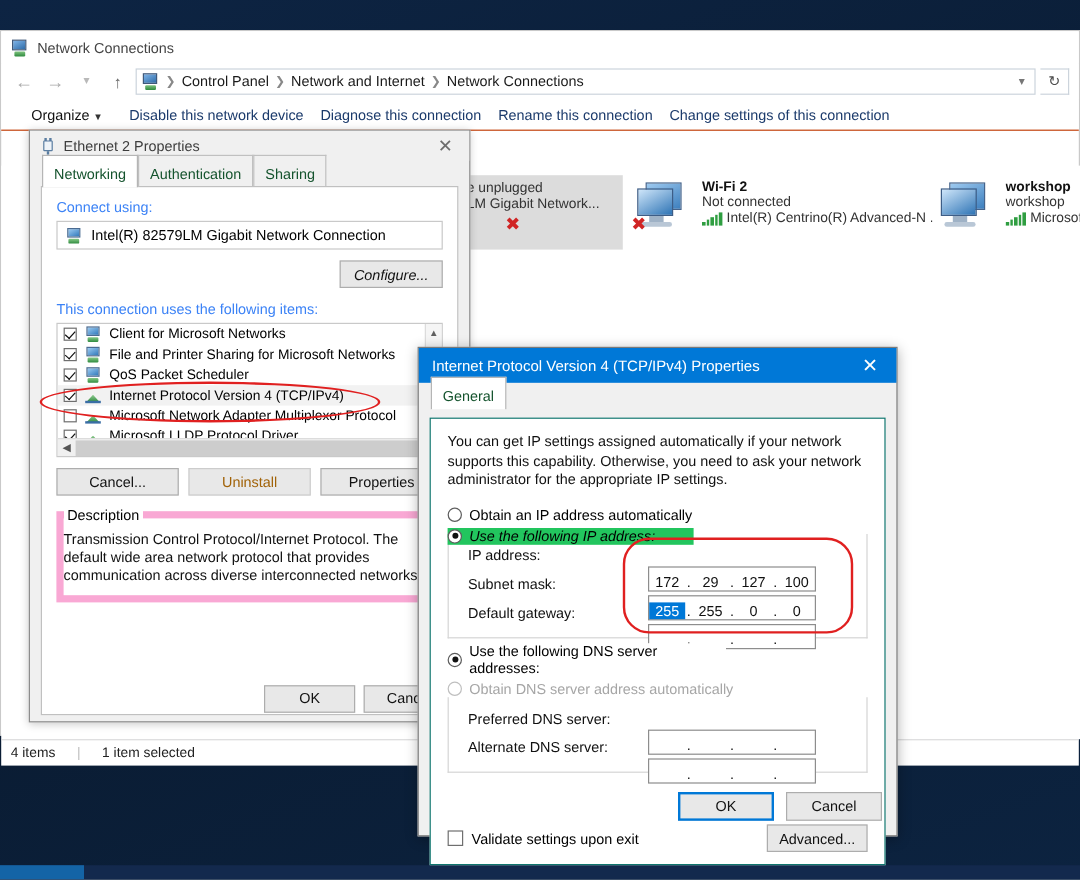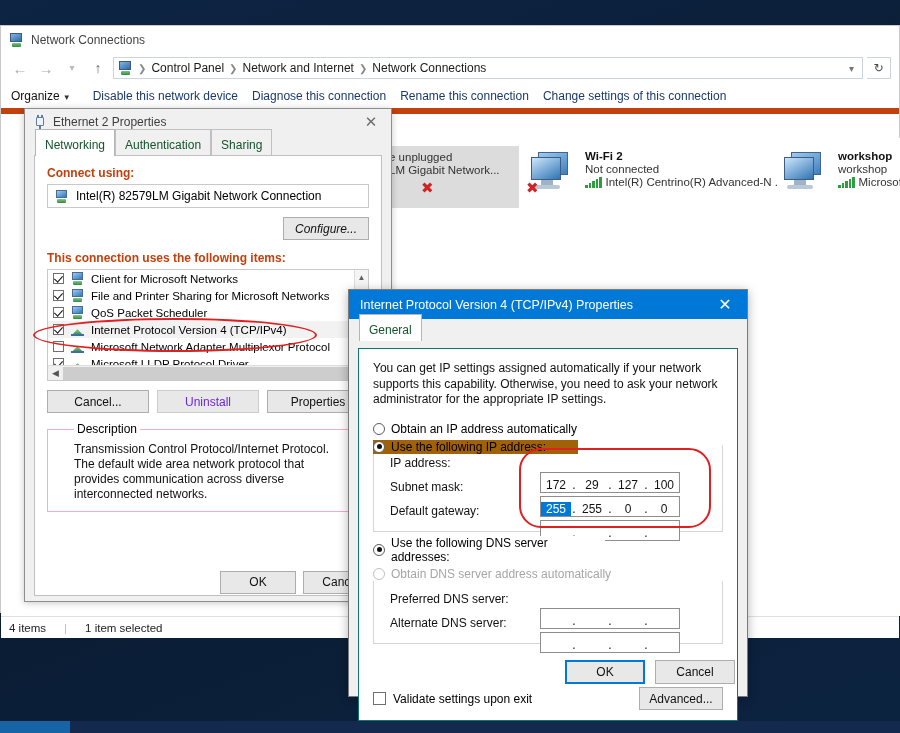--- a/index.html
+++ b/index.html
@@ -35,22 +35,22 @@
   .nav-btn.small{font-size:10px;color:#b9b9b9;}
   .addr-box{flex:1;height:22px;border:1px solid #ccd4dc;background:#fff;display:flex;
     align-items:center;padding:0 4px;box-sizing:border-box;gap:5px;}
   .crumb{font-size:12px;color:#1a1a1a;white-space:nowrap;}
   .crumb-sep{color:#888;font-size:10px;}
   .addr-caret{margin-left:auto;color:#767676;font-size:10px;padding-right:4px;}
   .refresh-btn{width:24px;height:22px;border:1px solid #ccd4dc;border-left:none;
     display:flex;align-items:center;justify-content:center;color:#4a4a4a;font-size:12px;
     box-sizing:border-box;background:#fff;}
   
-  .cmd-row{height:25px;display:flex;align-items:center;gap:0;padding:0 10px;
-    background:#fff;border-bottom:6px solid #c2410c;}
+  .cmd-row{height:25px;display:flex;align-items:center;gap:0;padding:0 25px;
+    background:#fff;border-bottom:1px solid #c2410c;}
   .cmd-item{font-size:12px;color:#1b3a6b;padding:0 14px 0 0;white-space:nowrap;}
   .cmd-item.first{color:#111;padding-right:22px;}
   .caret-dn{font-size:8px;margin-left:3px;color:#333;}
   
   #conn-area{position:absolute;left:0;top:112px;width:900px;height:478px;background:#fff;}
   .conn-tile{position:absolute;top:8px;width:250px;height:62px;display:flex;gap:8px;
     padding:4px 6px;box-sizing:border-box;}
   .conn-tile.selected{background:#dcdcdc;}
   .big-pc{width:48px;height:40px;position:relative;flex:none;}
   .big-pc .m2{position:absolute;left:9px;top:2px;width:30px;height:23px;
@@ -92,27 +92,27 @@
   .plug-ico .cord{position:absolute;left:5px;top:11px;width:2px;height:3px;background:#5a7da1;}
   .dlg-x{margin-left:auto;width:40px;height:25px;display:flex;align-items:center;
     justify-content:center;color:#6d6d6d;font-size:15px;}
   .tabstrip{display:flex;padding-left:10px;gap:0;height:21px;align-items:flex-end;
     position:relative;z-index:2;}
   .tab{padding:8px 9px 3px;font-size:12px;background:#f0f0f0;border:1px solid #c0c0c0;
     border-bottom:none;color:#14532d;}
   .tab.active{background:#fff;border-color:#b5b5b5;position:relative;top:1px;padding-bottom:4px;}
   .tabpanel{margin:0 9px 9px;background:#fff;border:1px solid #c0c0c0;
     height:441px;box-sizing:border-box;padding:10px 12px;position:relative;}
-  .lbl{font-size:12px;color:#c2410c;margin-bottom:4px;font-weight:bold;}
+  .lbl{font-size:12px;color:#3b82f6;margin-bottom:4px;}
   .adapter-box{border:1px solid #c9c9c9;height:24px;display:flex;align-items:center;
     gap:7px;padding:0 6px;background:#fff;box-sizing:border-box;font-size:12px;}
   .btn{border:1px solid #adadad;background:#e8e8e8;font-size:12px;color:#111;
     height:23px;display:inline-flex;align-items:center;justify-content:center;
     box-sizing:border-box;}
-  .btn.disabled{color:#6d28d9;background:#e8e8e8;border-color:#cccccc;}
+  .btn.disabled{color:#a16207;background:#e8e8e8;border-color:#cccccc;}
   .btn-row{display:flex;justify-content:flex-end;margin-top:9px;font-style:italic;}
   .items-lbl{margin-top:11px;}
   .listbox{border:1px solid #c9c9c9;background:#fff;height:112px;margin-top:3px;
     position:relative;box-sizing:border-box;overflow:hidden;}
   .li{display:flex;align-items:center;gap:6px;height:17px;padding-left:5px;font-size:11.5px;}
   .cbx{width:11px;height:11px;border:1px solid #6f6f6f;background:#fff;flex:none;
     position:relative;box-sizing:border-box;}
   .cbx.on::after{content:"";position:absolute;left:2px;top:0px;width:4px;height:7px;
     border:solid #111;border-width:0 1.6px 1.6px 0;transform:rotate(42deg);}
   .svc-ico{width:15px;height:13px;position:relative;flex:none;}
@@ -127,21 +127,21 @@
   .lb-scroll{position:absolute;right:0;top:0;width:14px;height:112px;background:#f5f5f5;
     border-left:1px solid #dcdcdc;box-sizing:border-box;}
   .lb-up{height:14px;display:flex;align-items:center;justify-content:center;
     font-size:8px;color:#606060;}
   .hscroll{position:absolute;left:0;bottom:0;width:100%;height:15px;background:#f0f0f0;
     border-top:1px solid #dcdcdc;display:flex;align-items:center;box-sizing:border-box;}
   .hs-l,.hs-r{width:15px;text-align:center;font-size:9px;color:#555;}
   .hs-track{flex:1;height:13px;background:#cdcdcd;}
   .three-btns{display:flex;gap:8px;margin-top:9px;}
   .three-btns .btn{flex:1;}
-  fieldset.desc{margin:9px 0 0;border:1px solid #f9a8d4;padding:6px 26px 9px;}
+  fieldset.desc{margin:9px 0 0;border:6px solid #f9a8d4;padding:6px 0 9px;}
   fieldset.desc legend{font-size:12px;padding:0 3px;}
   .desc-txt{font-size:12px;line-height:15px;color:#111;}
   .eth-foot{position:absolute;left:0;bottom:0;width:100%;height:38px;
     display:flex;justify-content:flex-end;align-items:center;gap:7px;padding-right:12px;
     box-sizing:border-box;}
   .eth-foot .btn{width:76px;}
   
   #ip-dlg{position:absolute;left:348px;top:289px;width:400px;height:408px;
     background:#f0f0f0;border:1px solid #7a7a7a;box-sizing:border-box;
     box-shadow:0 2px 10px rgba(0,0,0,.3);}
@@ -429,21 +429,21 @@
   </div>
 
   <div class="ip-panel">
     <div class="intro">You can get IP settings assigned automatically if your network supports this capability. Otherwise, you need to ask your network administrator for the appropriate IP settings.</div>
 
     <div class="radio-row" style="margin-top:14px;">
       <span class="rad"></span>
       <span>Obtain an IP address automatically</span>
     </div>
 
-    <div class="radio-row" style="margin-top:4px;margin-bottom:-9px;position:relative;z-index:3;background:#a16207;width:205px;">
+    <div class="radio-row" style="margin-top:4px;margin-bottom:-9px;position:relative;z-index:3;background:#22c55e;width:205px;font-style:italic;">
       <span class="rad on"></span>
       <span>Use the following IP address:</span>
     </div>
 
     <fieldset class="grp">
       <div class="grp-row">
         <span class="gl">IP address:</span>
         <span class="ipbox">
           <span class="oct">172</span>
             <span class="dot">.</span>

